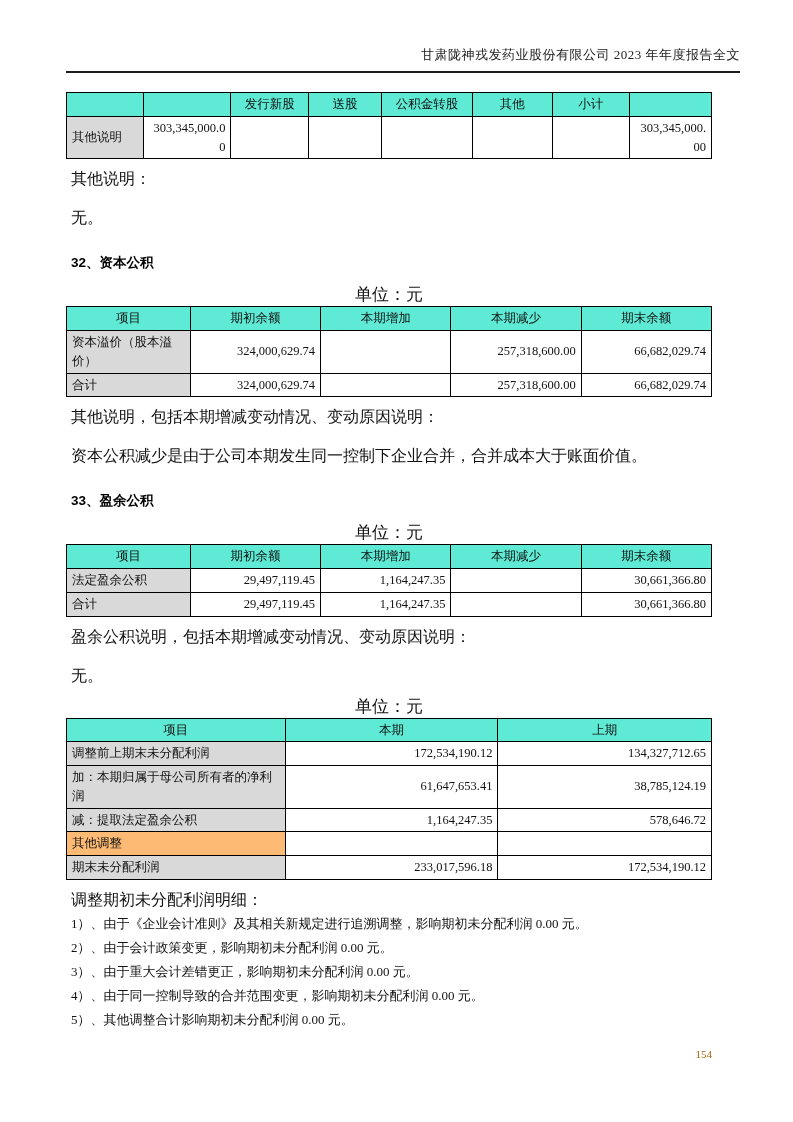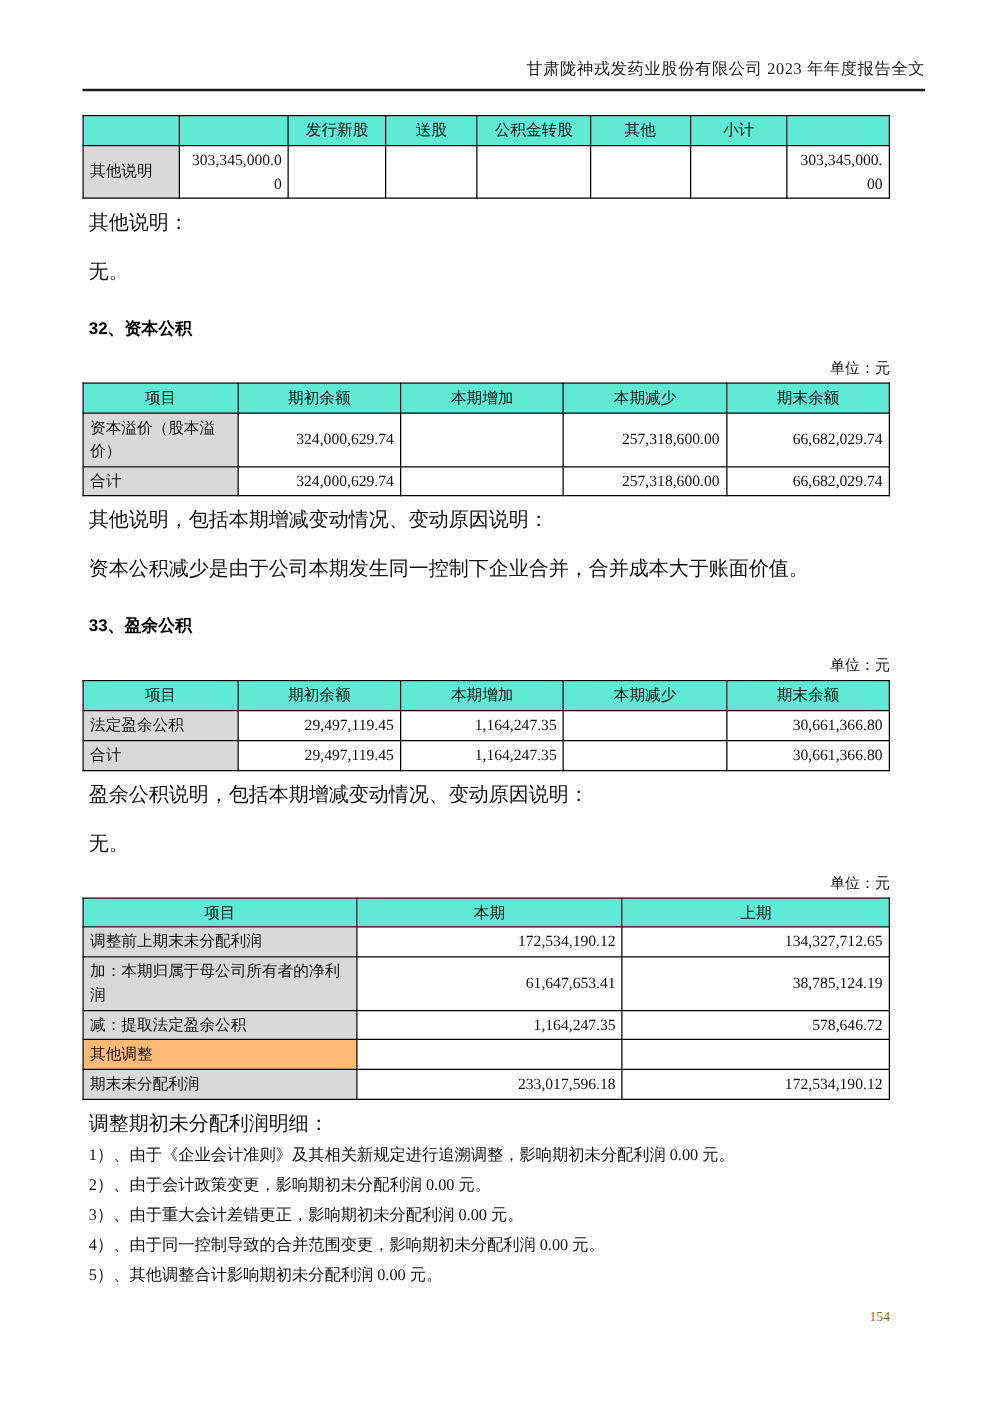--- a/index.html
+++ b/index.html
@@ -40,21 +40,21 @@
   .body-text { font-size: 16px; margin-left: 5px; line-height: 18px; }
   .mt-note   { margin-top: 11px; }
   .mt-answer { margin-top: 21px; }
 
   .section-heading {
     font-family: "Liberation Sans", "DejaVu Sans", sans-serif;
     font-weight: bold; font-size: 13.5px; color: #000;
     margin-top: 26px; margin-left: 5px; line-height: 20px;
   }
   .unit-line {
-    width: 646px; text-align: right; font-size: 12px;
+    width: 646px; text-align: center; font-size: 17px;
     margin-top: 13px; margin-bottom: 3px; line-height: 17px;
   }
 
   .detail-label { margin-top: 11px; }
   .detail-list .detail-item {
     font-size: 13px; margin-left: 5px; line-height: 18px; margin-top: 6px;
   }
   .page-number {
     position: absolute; right: 81px; bottom: 62px;
     font-size: 11px; color: #a16207;

